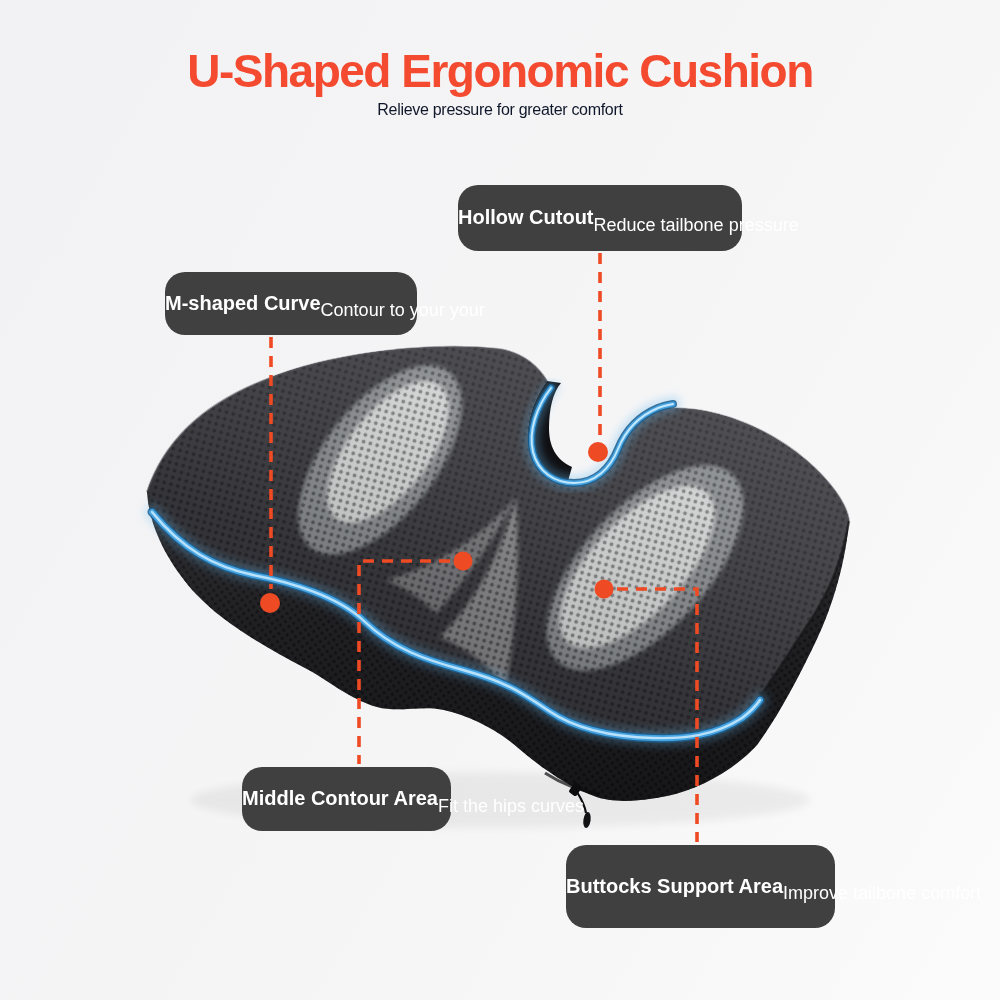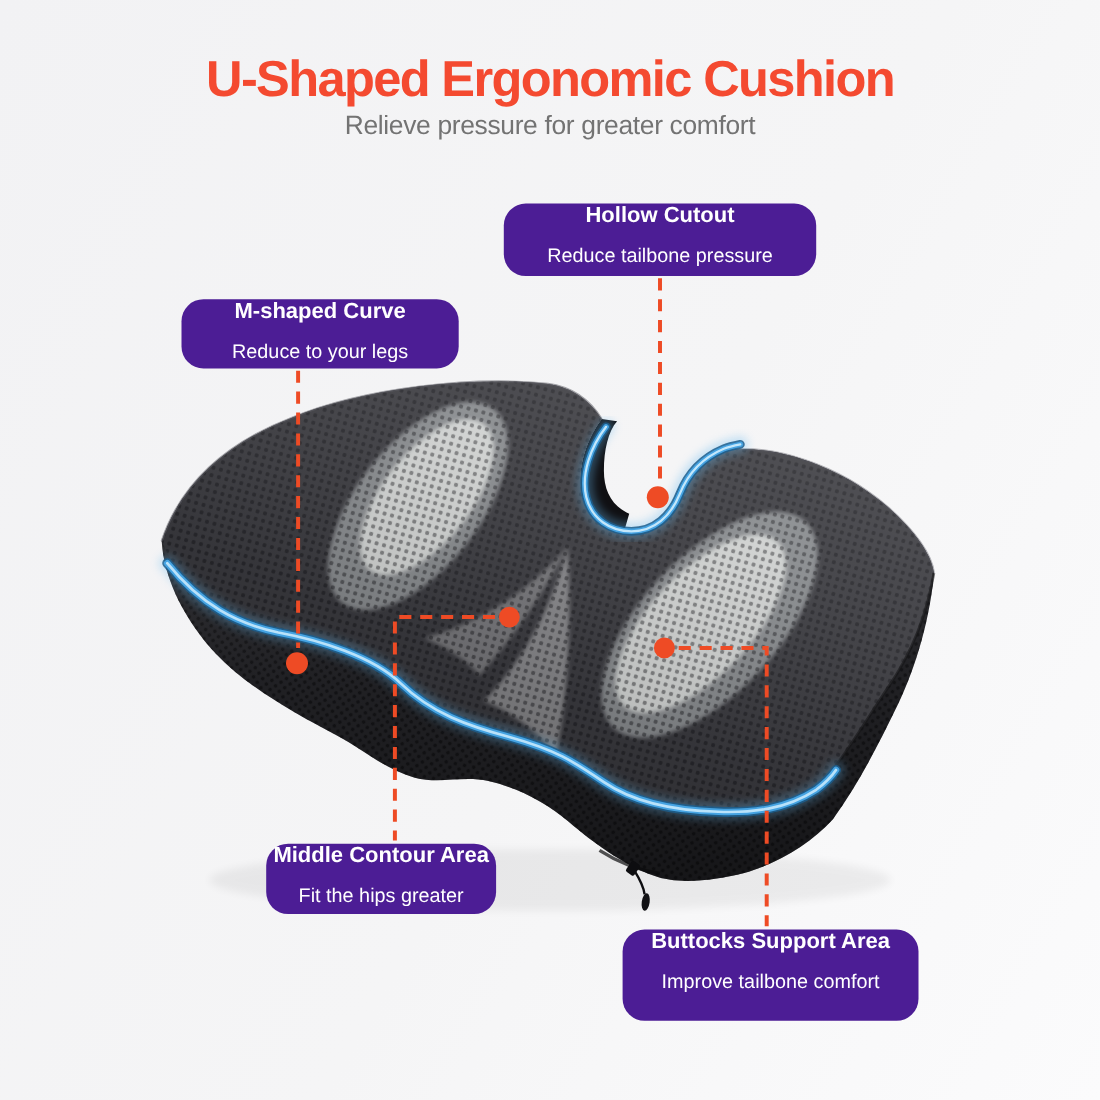--- a/index.html
+++ b/index.html
@@ -10,26 +10,26 @@
   }
   .stage{position:relative;width:1000px;height:1000px;padding-left:16px;}
   .svg-layer{position:absolute;left:0;top:0;width:1000px;height:1000px;}
 
   .page-title{
     position:absolute;left:0;top:44px;width:1000px;text-align:center;
     font-size:46px;font-weight:bold;letter-spacing:-1.5px;color:#f44a30;
   }
   .page-subtitle{
     position:absolute;left:0;top:101px;width:1000px;text-align:center;
-    font-size:24px;font-weight:400;color:#737373;letter-spacing:-0.3px;
+    font-size:16px;font-weight:400;color:#0f172a;letter-spacing:-0.3px;
   }
 
   .callout{
-    position:absolute;background:#4c1d95;border-radius:20px;color:#fff;
-    display:flex;flex-direction:column;align-items:center;justify-content:flex-start;
+    position:absolute;background:#404040;border-radius:20px;color:#fff;
+    display:flex;flex-direction:row;align-items:center;justify-content:space-between;
     text-align:center;line-height:1.16;
   }
   .callout .c-title{font-size:20px;font-weight:bold;white-space:nowrap;}
   .callout .c-sub{font-size:18px;font-weight:400;white-space:nowrap;margin-top:14px;}
 
   .co-hollow   {left:458px;top:185px;width:284px;height:66px;}
   .co-mcurve   {left:165px;top:272px;width:252px;height:63px;}
   .co-middle   {left:242px;top:767px;width:209px;height:64px;}
   .co-buttocks {left:566px;top:845px;width:269px;height:83px;}
 </style>
@@ -148,26 +148,26 @@
   <div class="page-title">U-Shaped Ergonomic Cushion</div>
   <div class="page-subtitle">Relieve pressure for greater comfort</div>
 
   <div class="callout co-hollow">
     <div class="c-title">Hollow Cutout</div>
     <div class="c-sub">Reduce tailbone pressure</div>
   </div>
 
   <div class="callout co-mcurve">
     <div class="c-title">M-shaped Curve</div>
-    <div class="c-sub">Reduce to your legs</div>
+    <div class="c-sub">Contour to your your</div>
   </div>
 
   <div class="callout co-middle">
     <div class="c-title">Middle Contour Area</div>
-    <div class="c-sub">Fit the hips greater</div>
+    <div class="c-sub">Fit the hips curves</div>
   </div>
 
   <div class="callout co-buttocks">
     <div class="c-title">Buttocks Support Area</div>
     <div class="c-sub">Improve tailbone comfort</div>
   </div>
 
 </div>
 
 </body></html>

